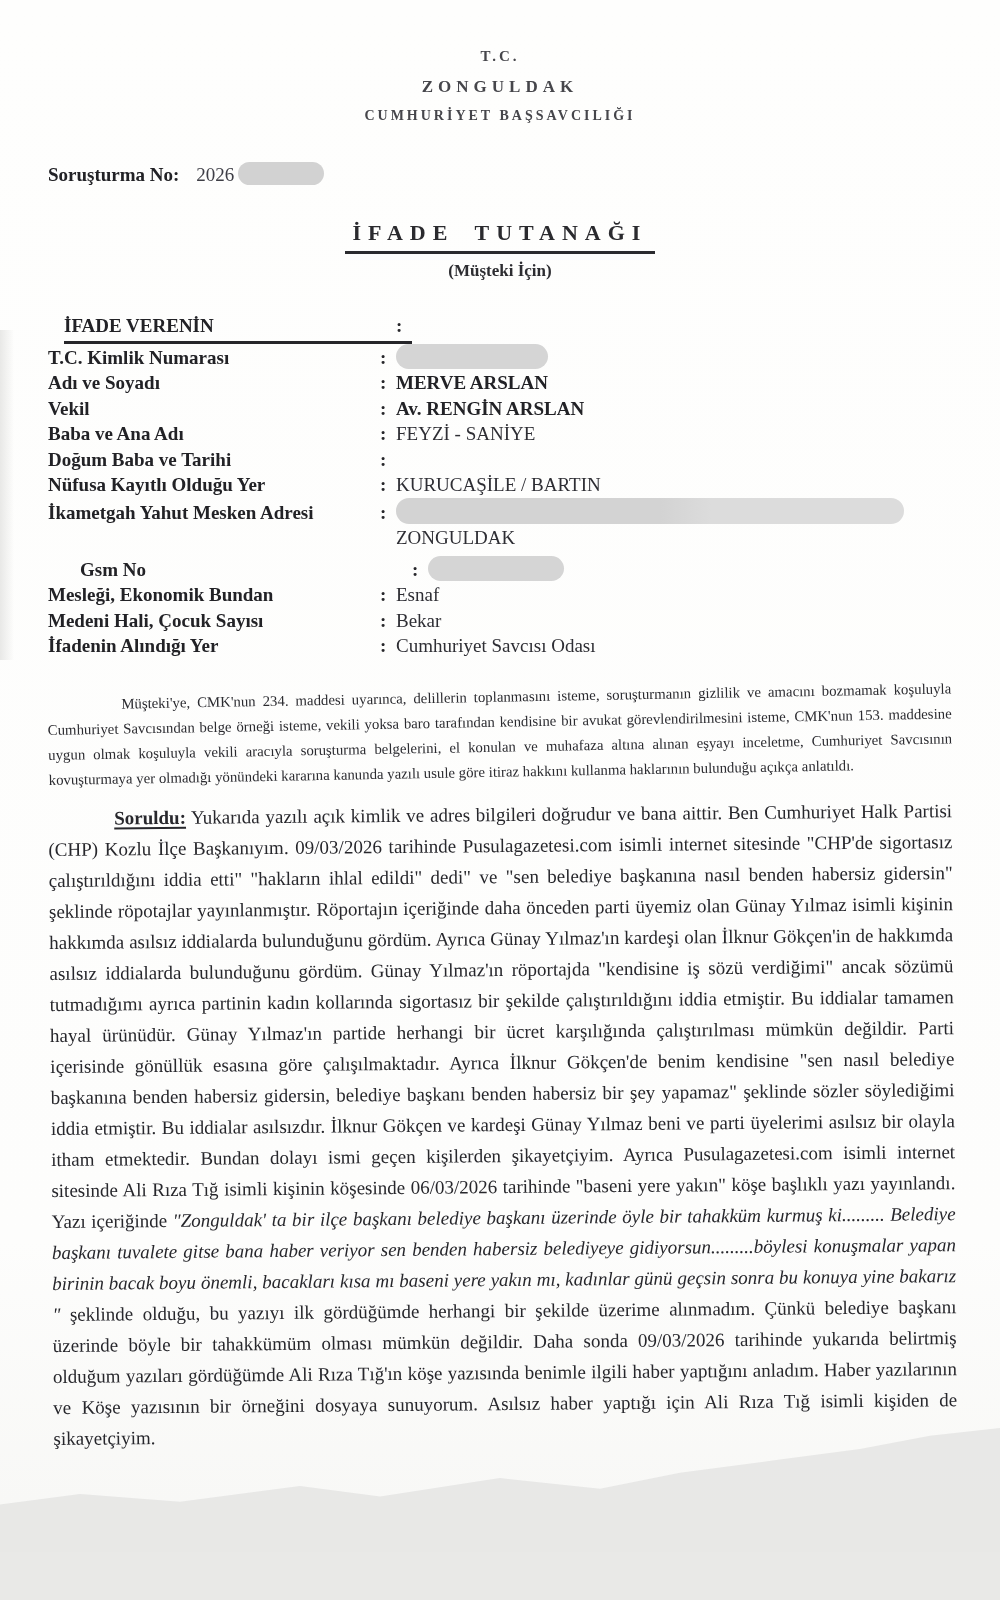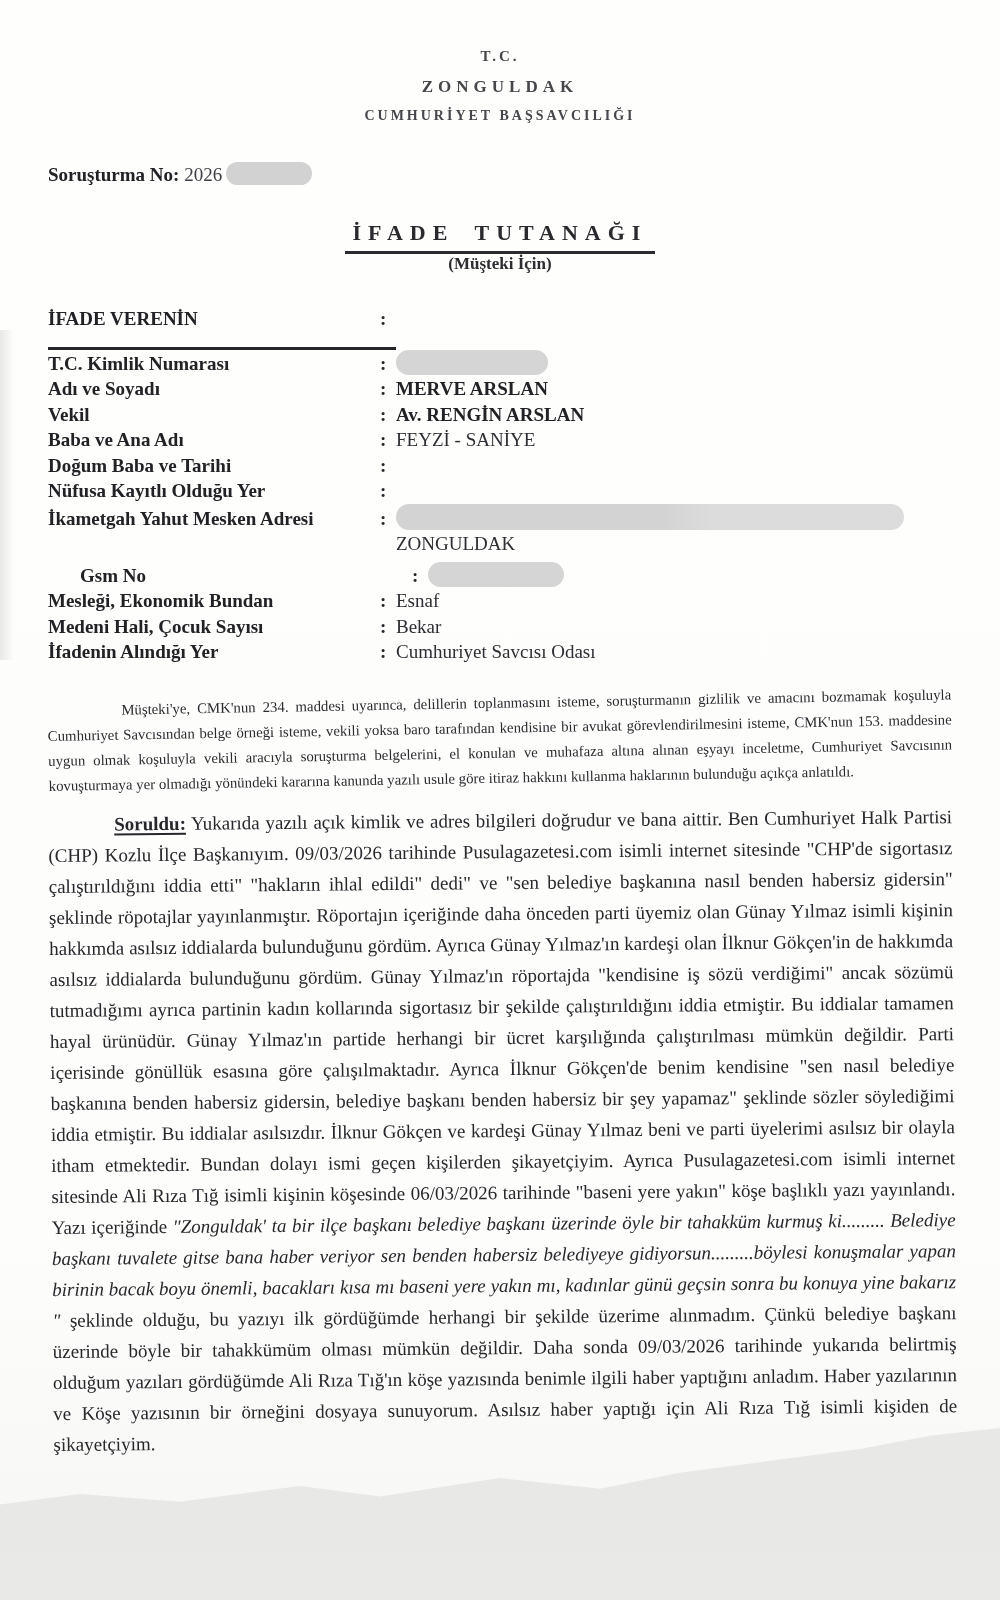--- a/index.html
+++ b/index.html
@@ -25,34 +25,34 @@
     opacity:.8;
   }
   
   .header{padding-top:48px;text-align:center;color:#46464b;}
   .h-tc{font-size:15px;font-weight:bold;letter-spacing:3px;}
   .h-city{font-size:17px;font-weight:bold;letter-spacing:5px;margin-top:12px;}
   .h-office{font-size:14px;font-weight:bold;letter-spacing:3px;margin-top:11px;}
   
   .case-line{margin:38px 0 0 48px;font-size:19px;}
   .case-label{font-weight:bold;color:#222226;text-align:center;}
-  .case-number{color:#3e3e46;margin-left:0;}
+  .case-number{color:#3e3e46;margin-left:12px;}
   
   .title-block{text-align:center;margin-top:34px;}
   .doc-title{
     display:inline-block;font-size:22px;font-weight:bold;
     letter-spacing:7px;word-spacing:8px;color:#2a2a2e;
     border-bottom:3px solid #2b2b2f;padding:0 8px 5px;
   }
-  .doc-subtitle{font-size:17px;font-weight:bold;margin-top:0;color:#2d2d31;}
+  .doc-subtitle{font-size:17px;font-weight:bold;margin-top:7px;color:#2d2d31;}
   
   .fields{margin:32px 0 0 48px;width:906px;font-size:19px;line-height:25.5px;}
   .frow{display:flex;align-items:baseline;}
   .fl-wrap{display:inline-flex;width:348px;flex:none;}
-  .frow.head .fl-wrap{border-bottom:3px solid #26262a;padding-bottom:15px;}
+  .frow.head .fl-wrap{border-bottom:3px solid #26262a;padding-bottom:2px;margin-left:16px;}
   .flabel{width:332px;flex:none;font-weight:bold;color:#222226;}
   .fcolon{width:14px;flex:none;font-weight:bold;}
   .fvalue{flex:1;color:#2e2e34;}
   .fvalue.strong{font-weight:bold;color:#222226;}
   .frow.gap{margin-top:5px;margin-left:32px;}
   
   .blob{display:inline-block;background:#d5d5d5;border-radius:13px;height:25px;vertical-align:-5px;}
   .blob-case{width:86px;height:23px;background:#d2d2d2;margin-left:4px;vertical-align:-4px;}
   .blob-id{width:152px;}
   .blob-address{width:508px;height:26px;background:linear-gradient(90deg,#d3d3d3 0 52%,#dcdcdc 62% 100%);}
@@ -143,20 +143,21 @@
           <span class="flabel">Doğum Baba ve Tarihi</span>
           <span class="fcolon">:</span>
         </span>
     </div>
 
     <div class="frow">
       <span class="fl-wrap">
           <span class="flabel">Nüfusa Kayıtlı Olduğu Yer</span>
           <span class="fcolon">:</span>
         </span>
+      <span class="fvalue">KURUCAŞİLE / BARTIN</span>
     </div>
 
     <div class="frow">
       <span class="fl-wrap">
           <span class="flabel">İkametgah Yahut Mesken Adresi</span>
           <span class="fcolon">:</span>
         </span>
       <span class="fvalue"><span class="blob blob-address"></span></span>
     </div>
 

